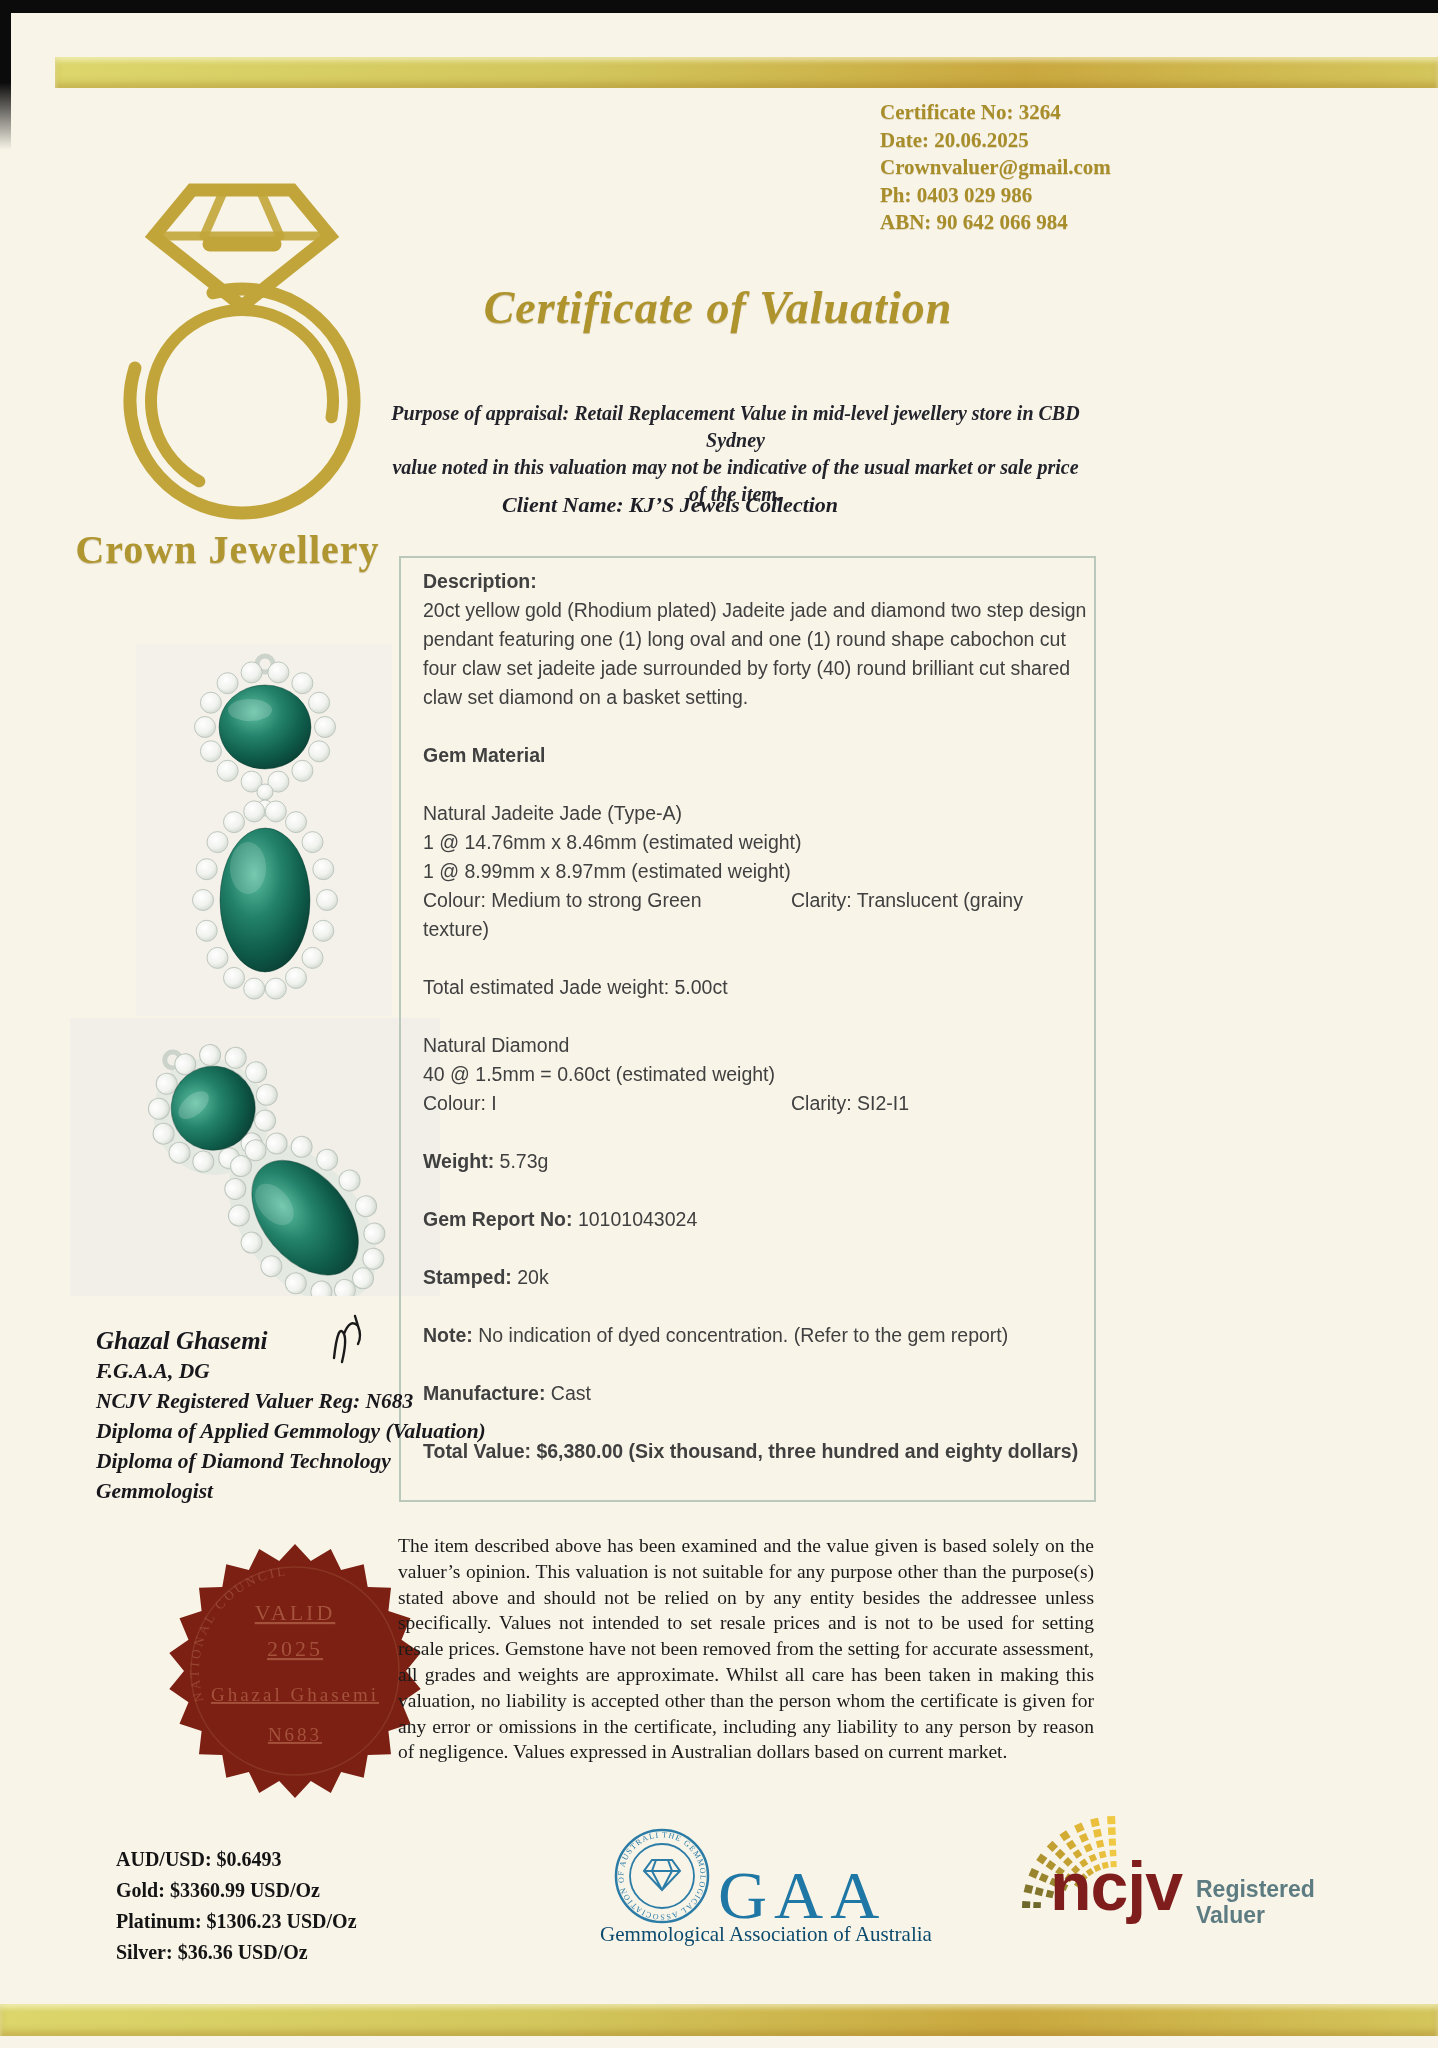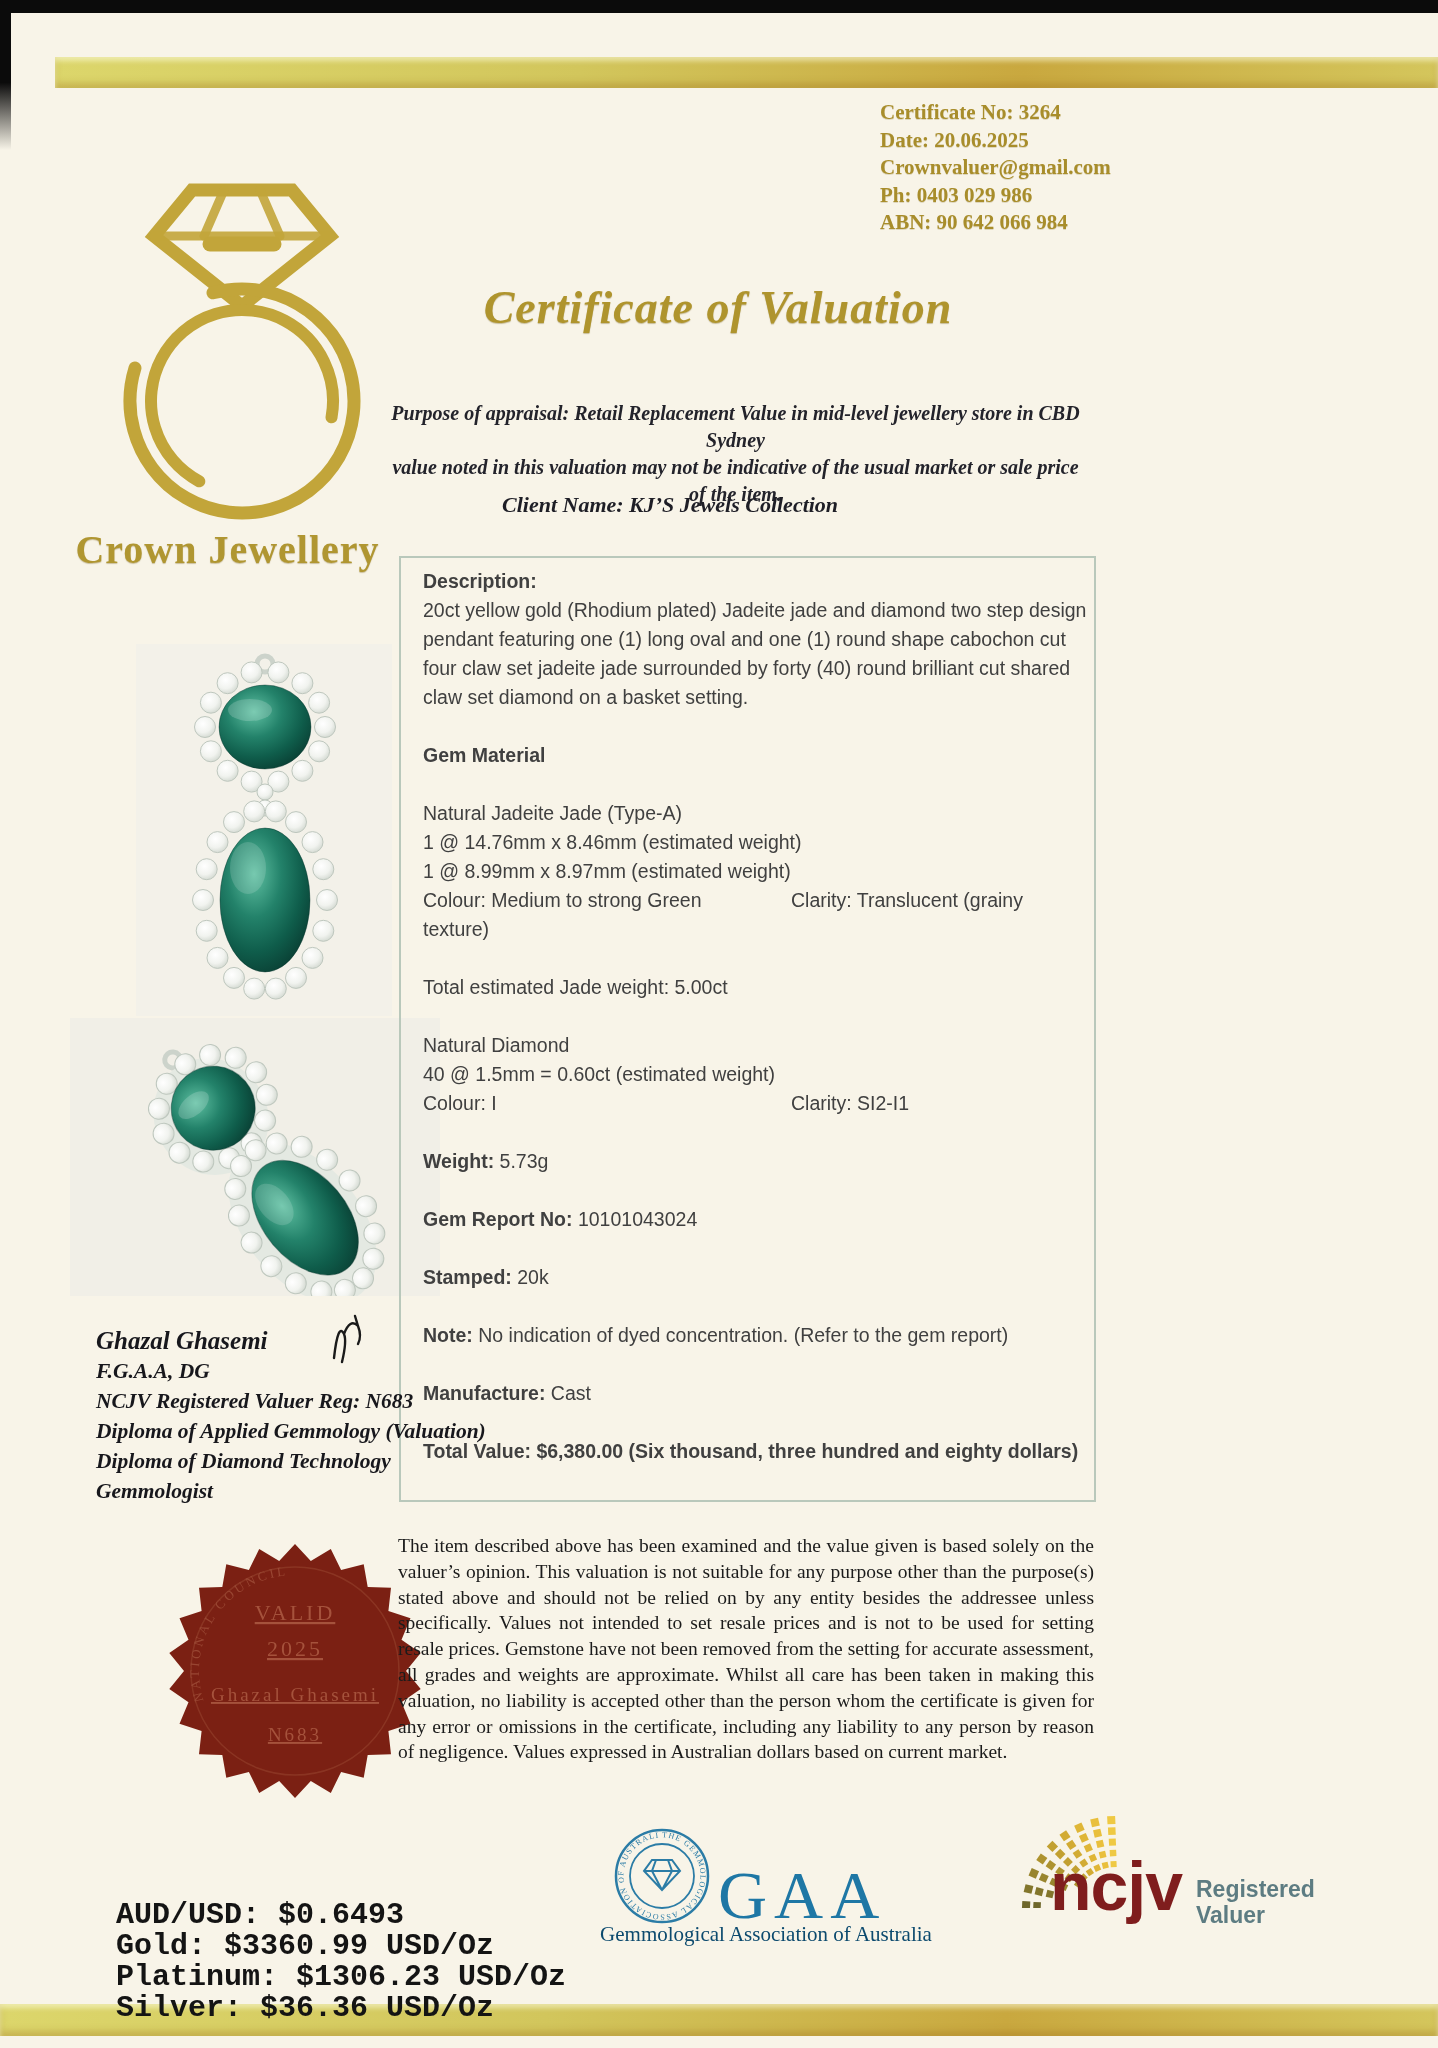--- a/index.html
+++ b/index.html
@@ -40,21 +40,21 @@
          position:relative;white-space:pre;}
   .bline .bold{font-weight:bold;}
   .bline .rcol{position:absolute;left:368px;top:0;}
 
   
   .valuer{left:96px;top:1326px;font-style:italic;font-weight:bold;color:#17171c;font-size:21.5px;line-height:30px;}
   .valuer .vname{font-size:25px;}
   .sig{position:absolute;left:232px;top:-12px;width:44px;height:52px;}
 
   
-  .rates{left:116px;top:1900px;font-weight:bold;font-size:30px;line-height:31px;color:#141414;font-family:Liberation Mono, monospace;}
+  .rates{left:116px;top:1844px;font-weight:bold;font-size:20px;line-height:31px;color:#141414;}
 
   
   .disclaimer{left:398px;top:1533px;width:696px;font-size:19.5px;line-height:25.8px;color:#1b1b1b;
               text-align:justify;}
 
   
   .gaa-word{left:718px;top:1824px;font-size:68px;color:#1e77a5;letter-spacing:7px;margin-top:32px;}
   .gaa-tag{left:598px;top:1922px;width:336px;text-align:center;font-size:21px;color:#0c4a6e;}
   .ncjv-word{left:1050px;top:1852px;font-family:"Liberation Sans",sans-serif;font-weight:bold;
              font-size:68px;color:#7f1d1d;letter-spacing:-1px;line-height:68px;}

